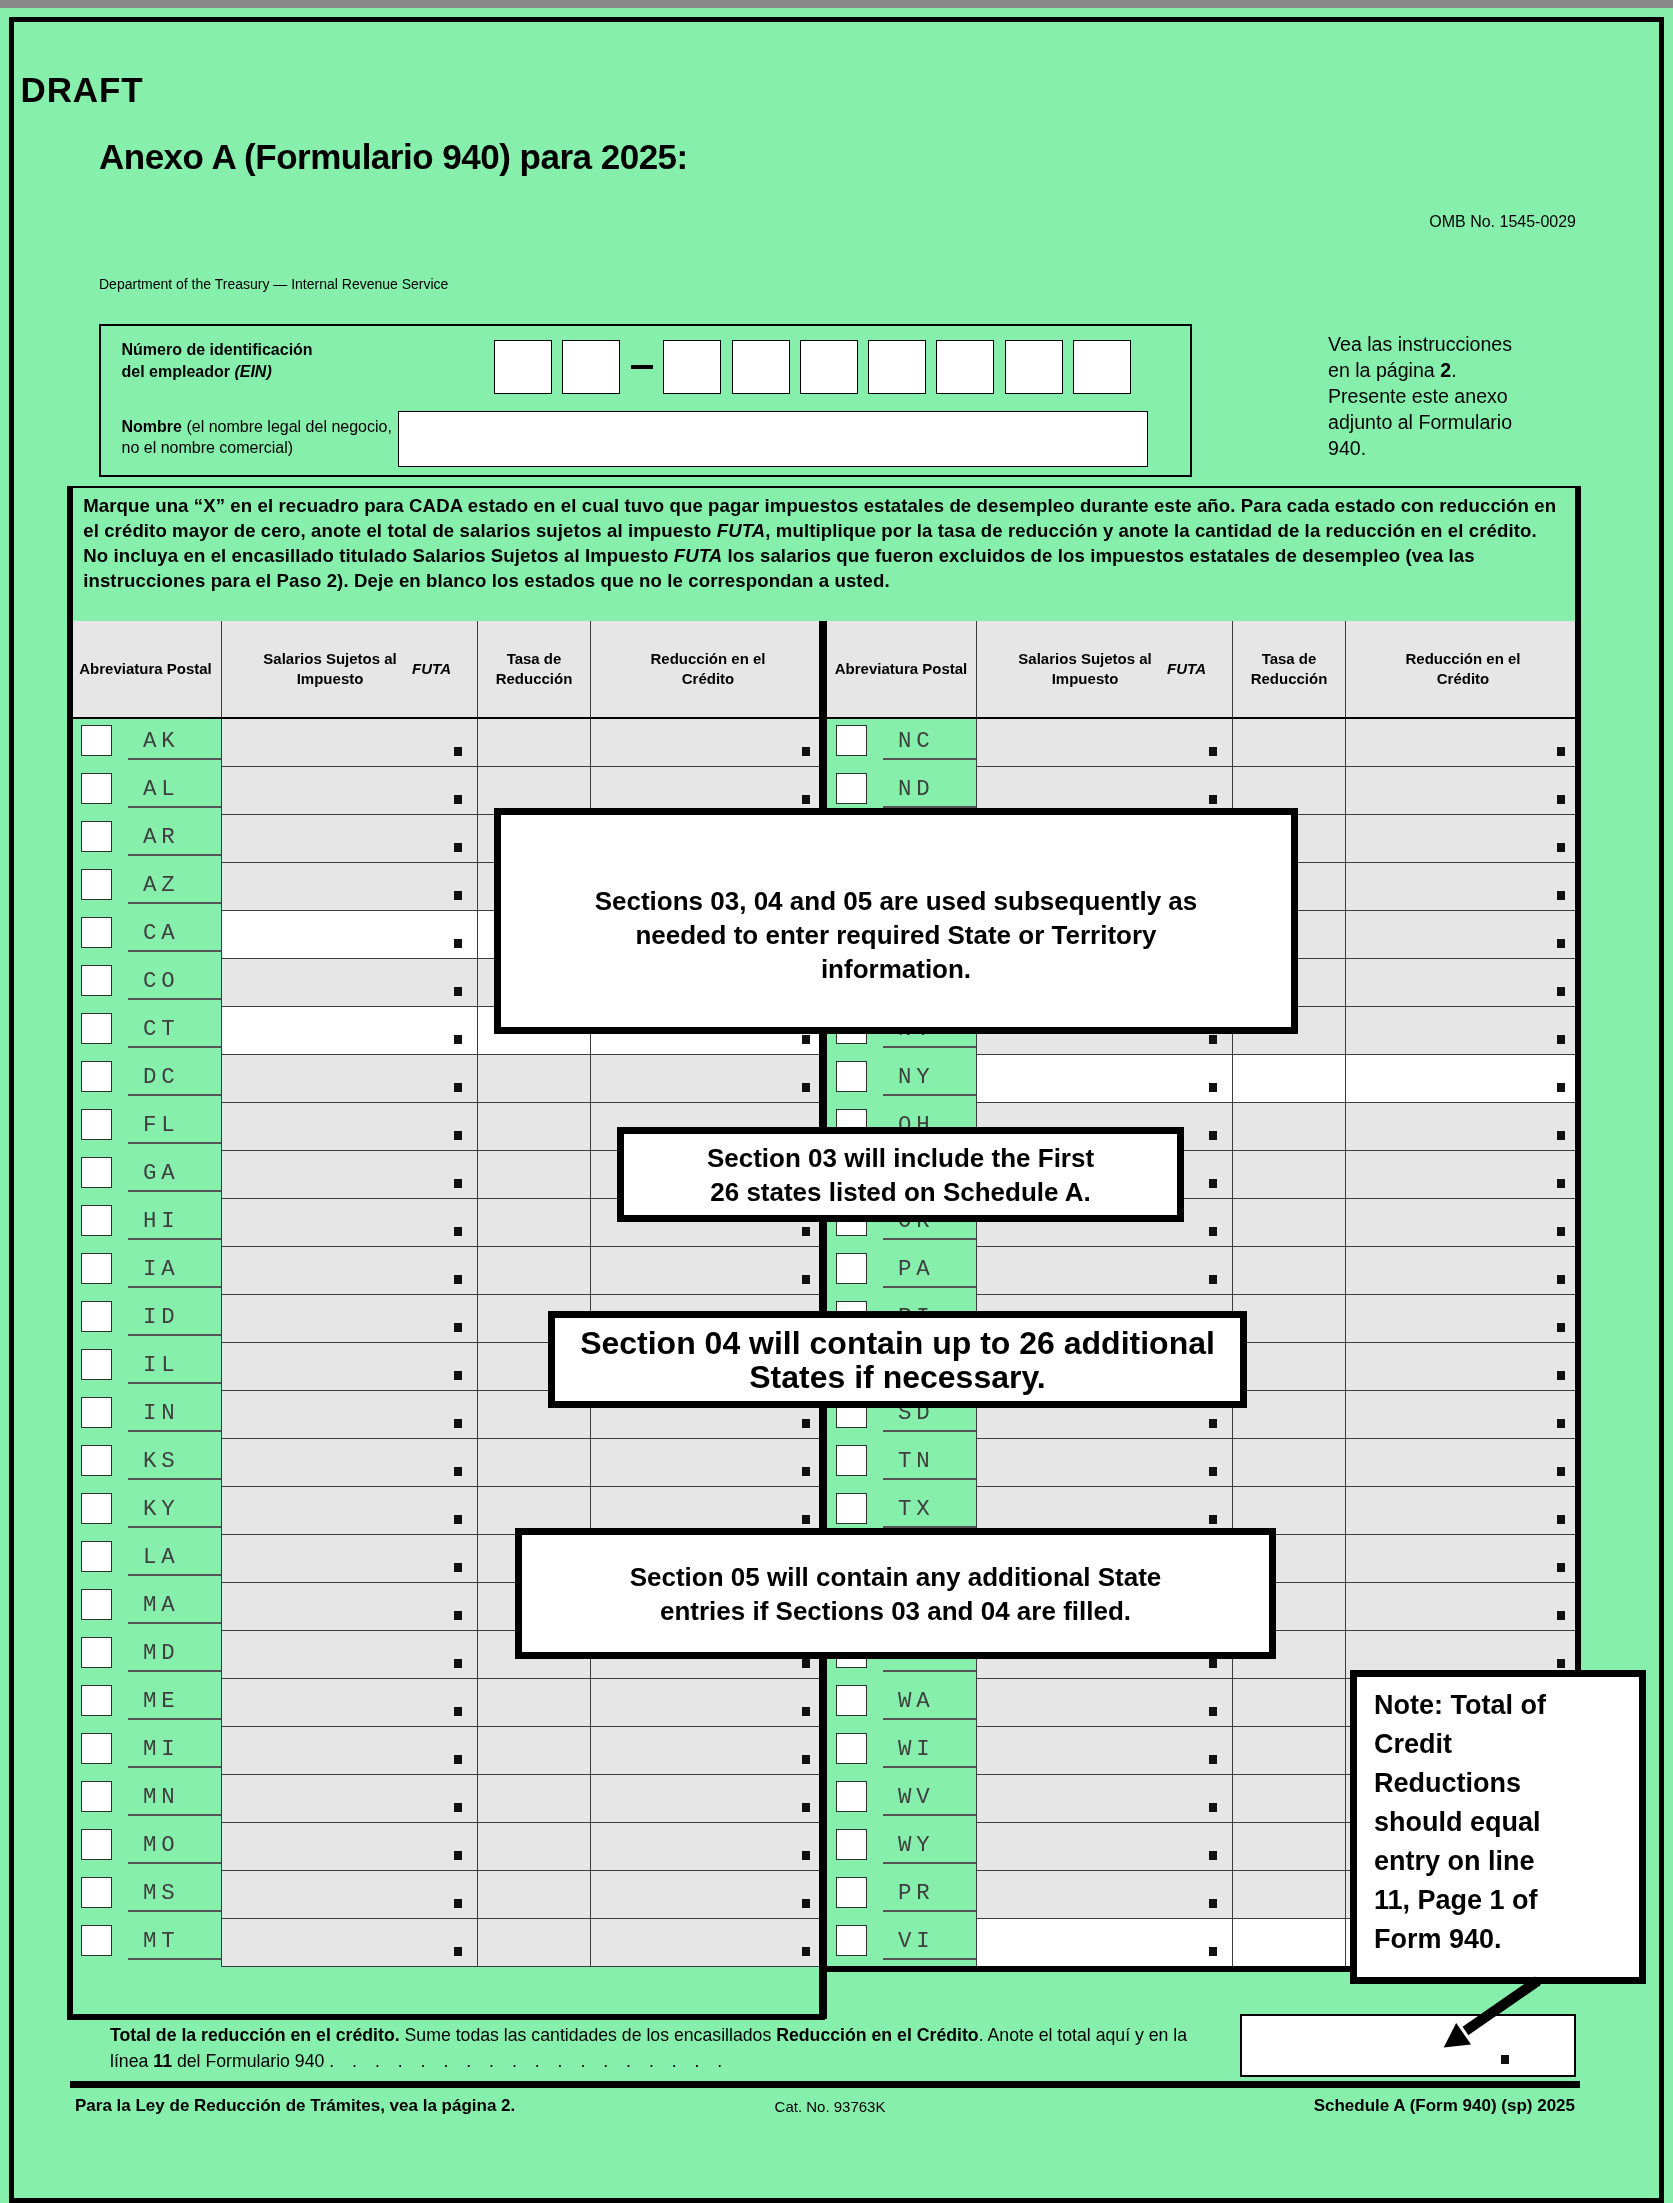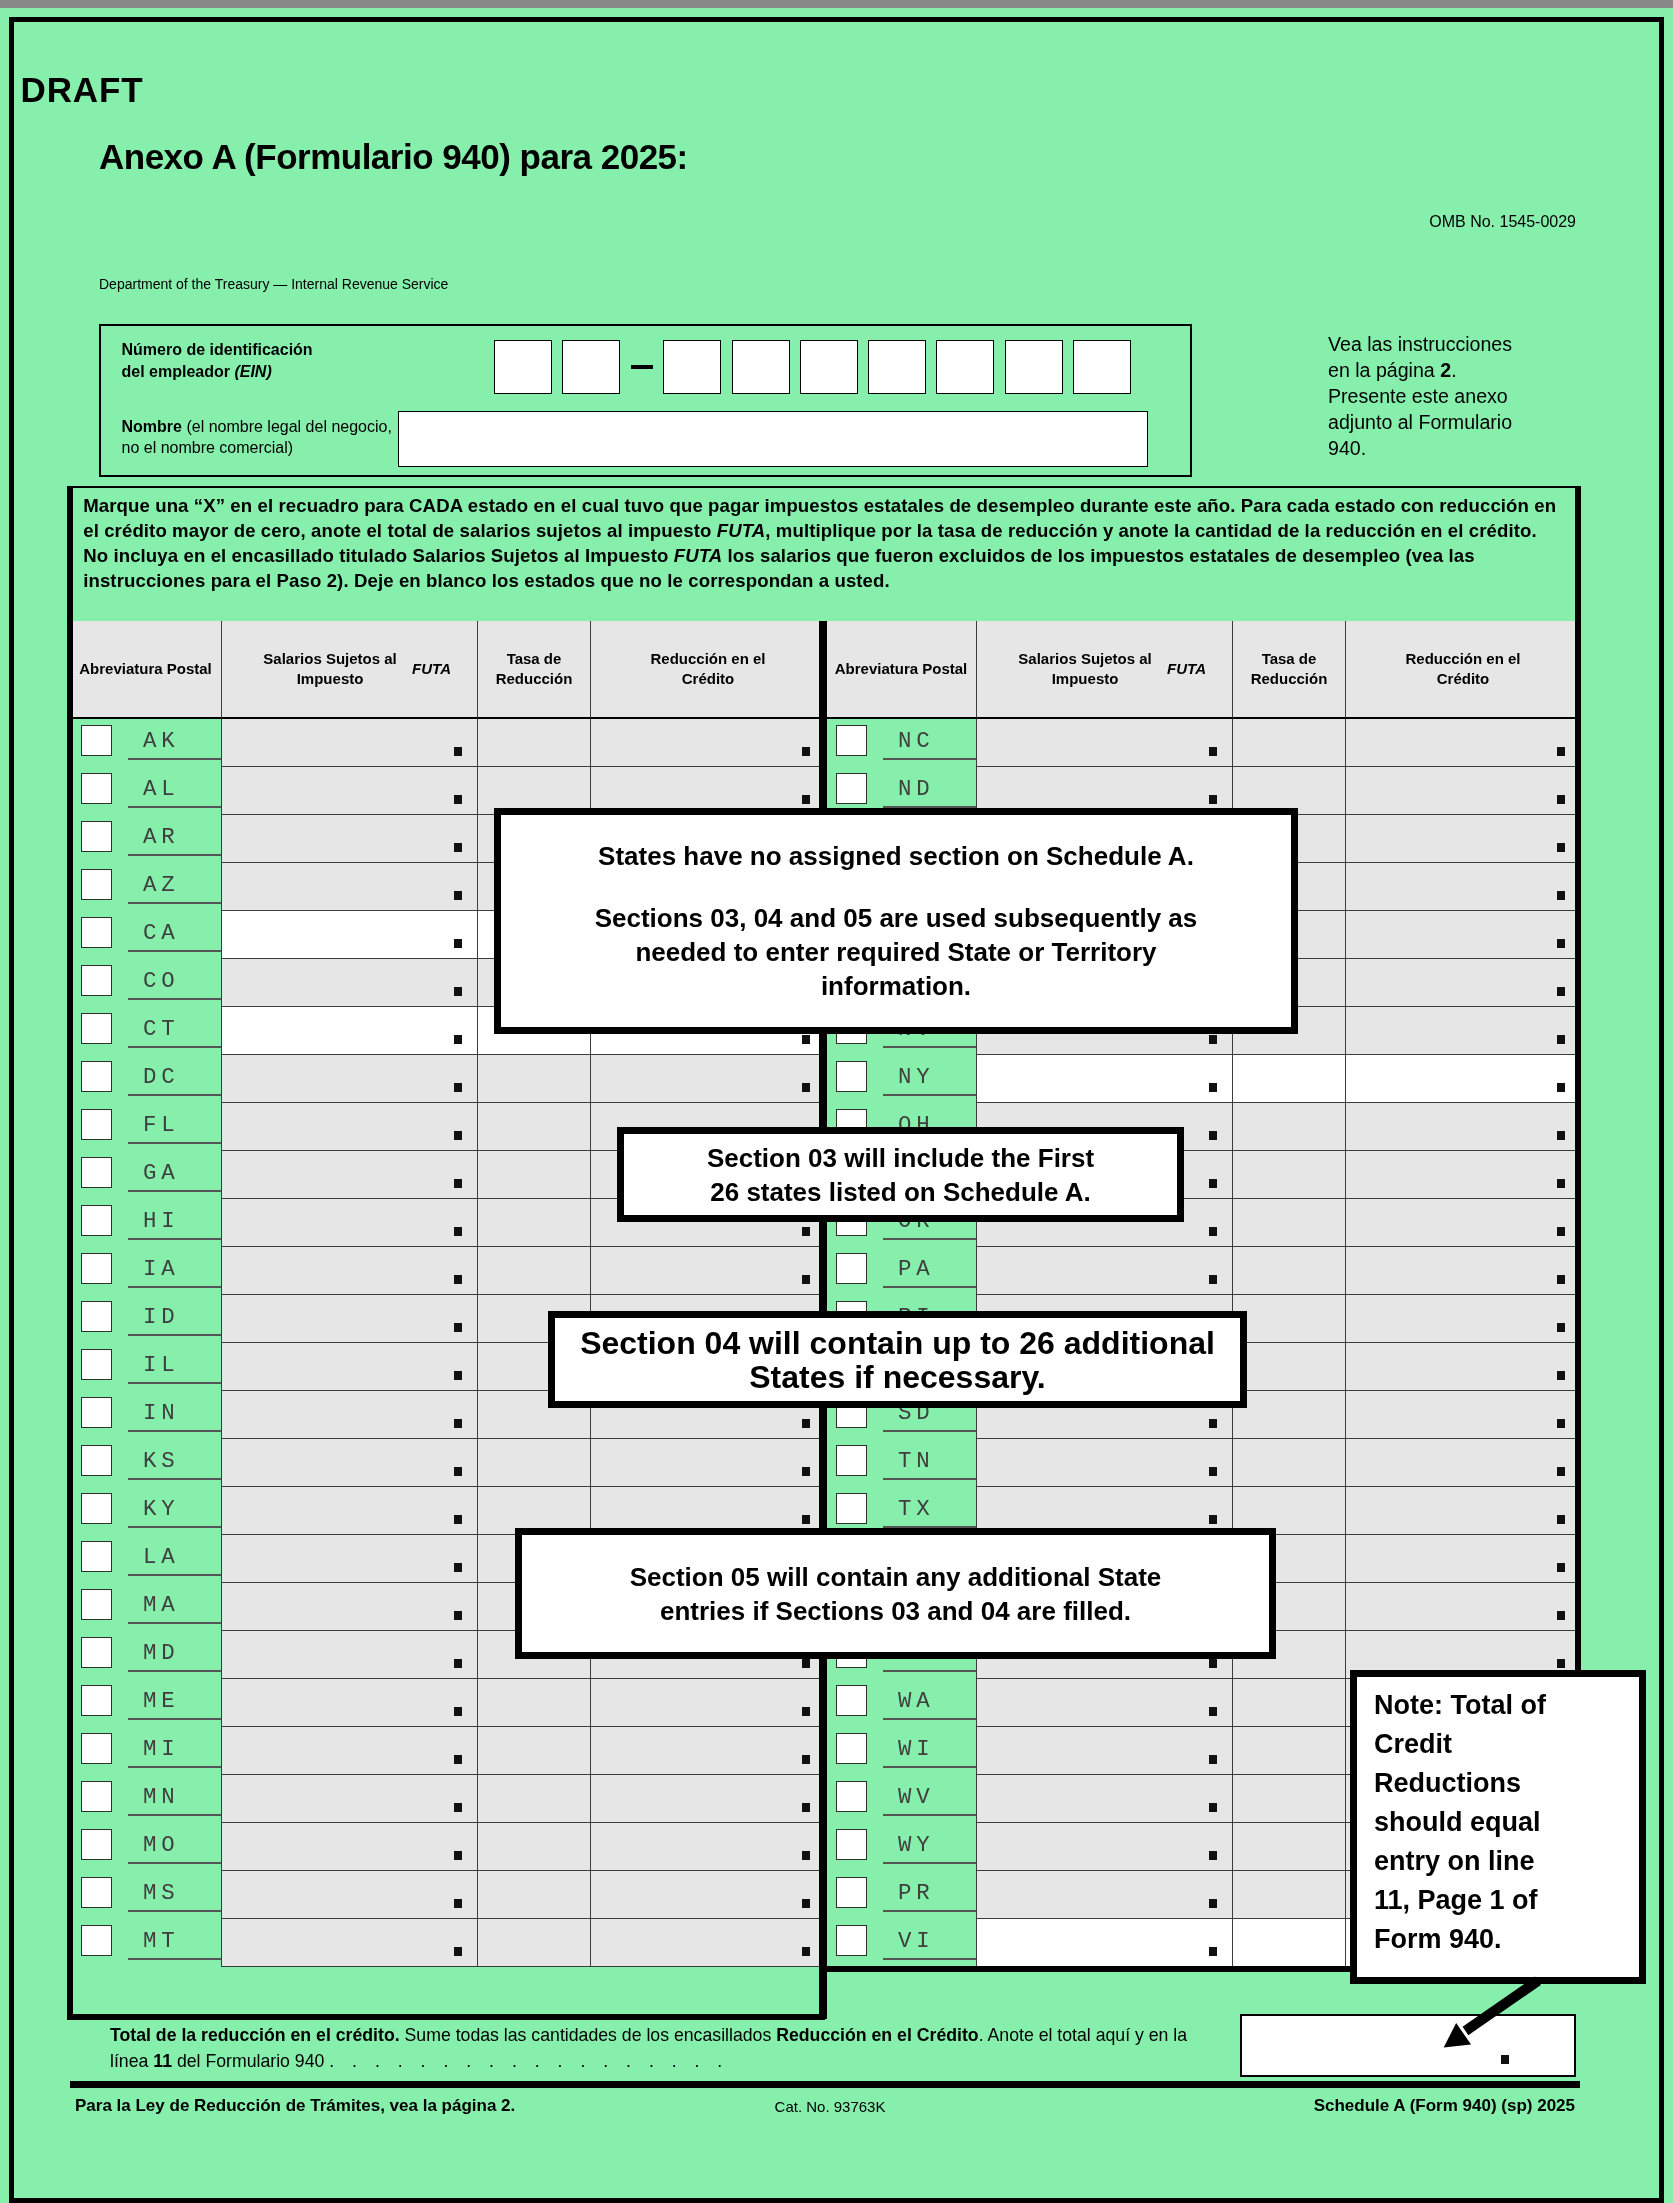--- a/index.html
+++ b/index.html
@@ -846,21 +846,20 @@
   <div class="abs rule" id="rule-rbot"></div>
   <div class="abs rule" id="rule-lbot"></div>
   <div class="abs rule" id="rule-bottom"></div>
 
   <div class="abs" id="total-text"><span class="seg-b">Total de la reducción en el crédito.</span><span> Sume todas las cantidades de los encasillados </span><span class="seg-b">Reducción en el Crédito</span><span>. Anote el total aquí y en la línea </span><span class="seg-b">11</span><span> del Formulario 940   </span><span class="seg-d">. . . . . . . . . . . . . . . . . .</span></div>
   <div class="abs" id="total-box">
     <span class="dp"></span>
   </div>
 
   <div class="abs overlay" id="overlay-1">
-    <div class="para1">States have no assigned section on Schedule A.</div>
     <div class="para2">Sections 03, 04 and 05 are used subsequently as
 needed to enter required  State  or Territory
 information.</div>
   </div>
   <div class="abs overlay" id="overlay-2">Section 03 will include the First
 26 states listed on Schedule A.</div>
   <div class="abs overlay" id="overlay-3">Section 04 will contain up to 26 additional
 States if necessary.</div>
   <div class="abs overlay" id="overlay-4">Section 05 will contain any additional State
 entries if  Sections 03 and 04 are filled.</div>

